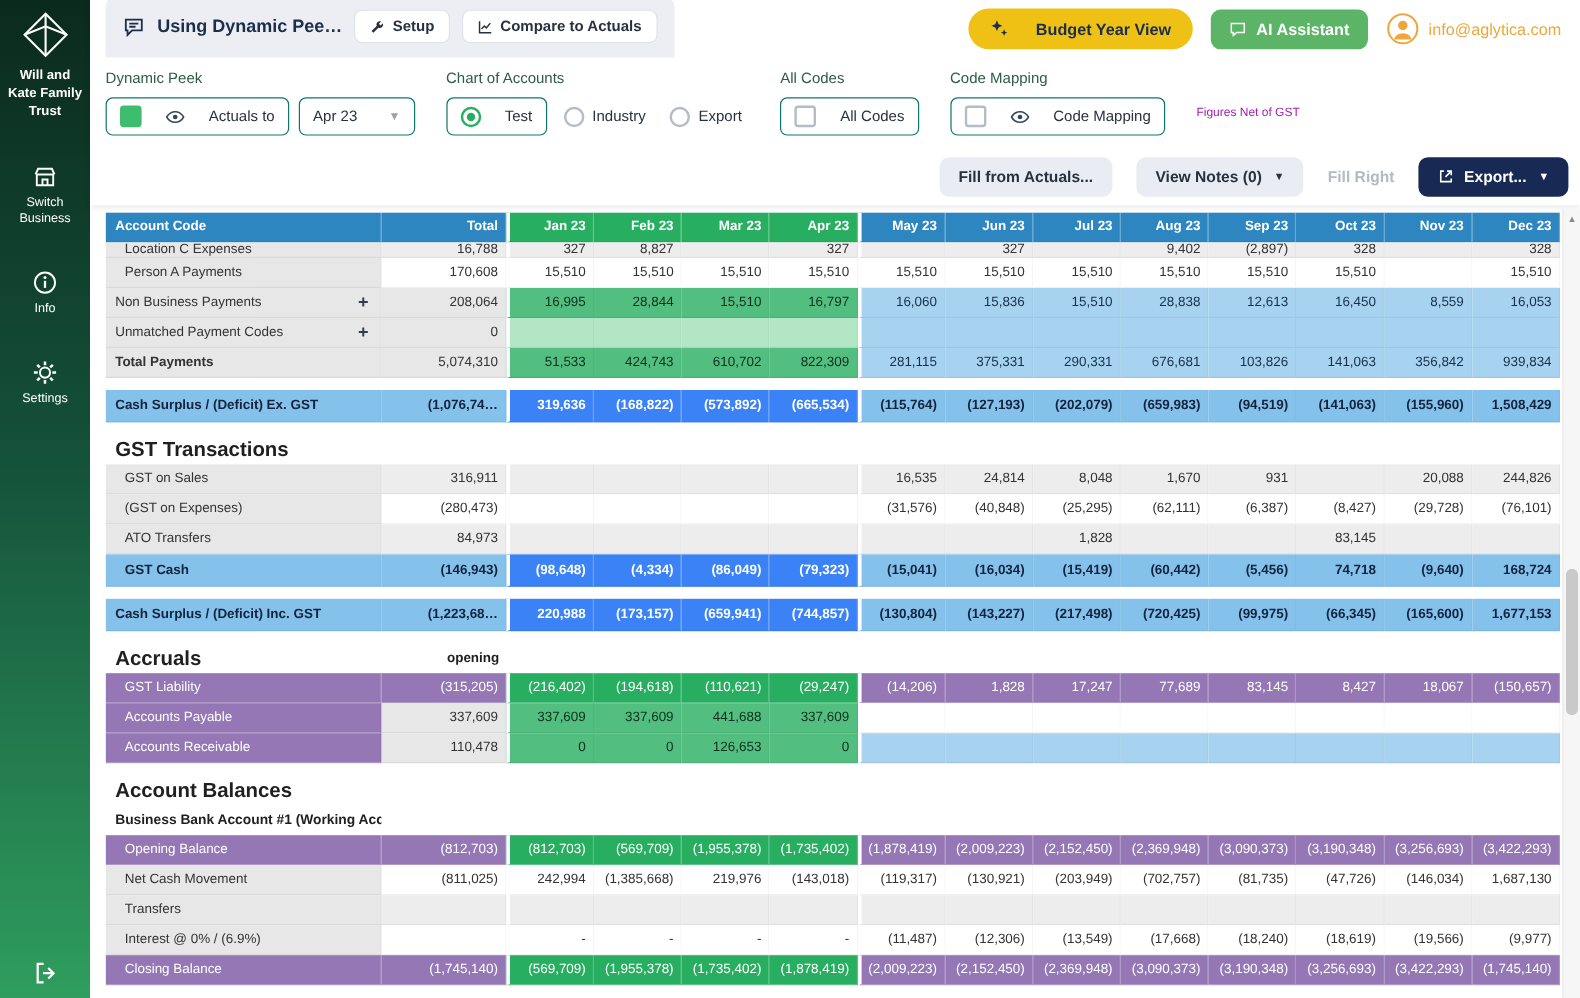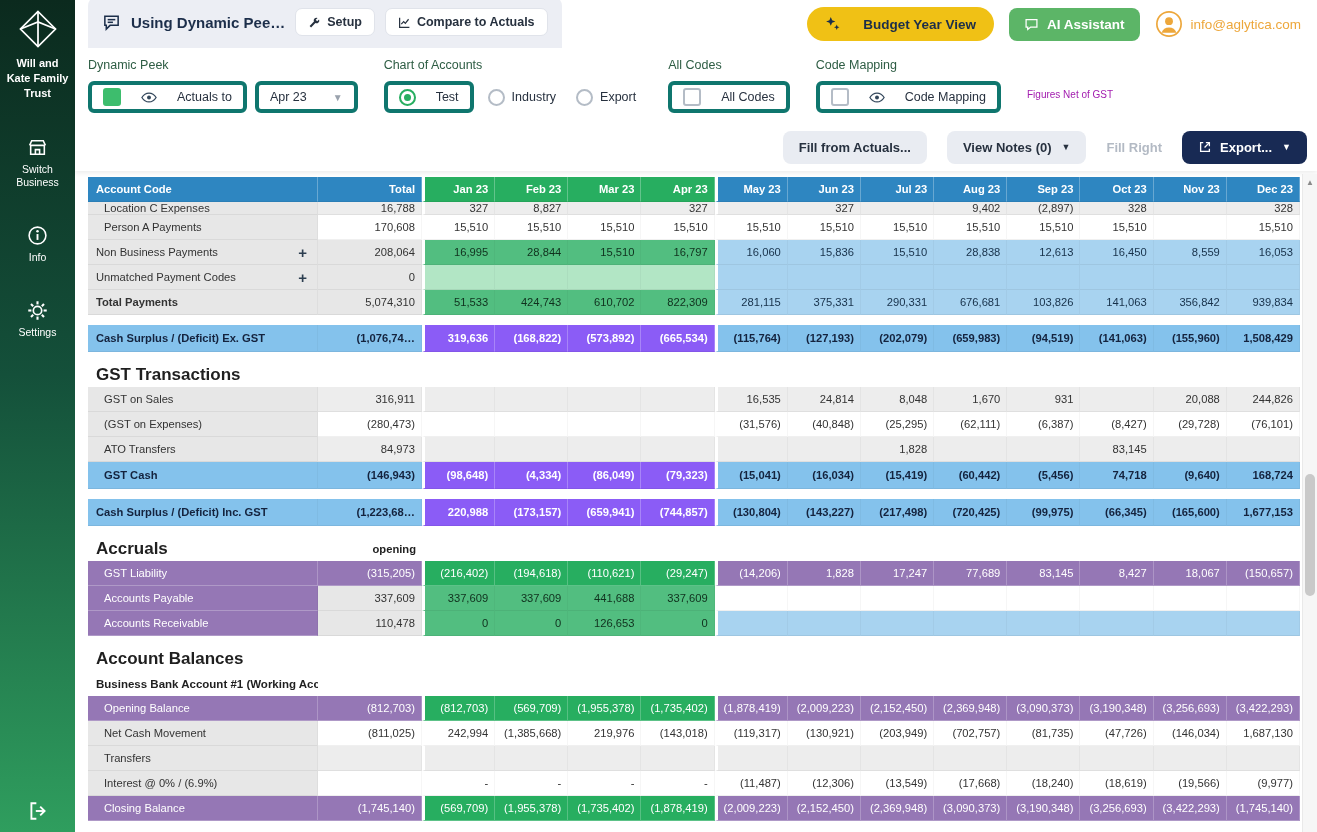--- a/index.html
+++ b/index.html
@@ -26,21 +26,21 @@
   .top-right{display:flex;align-items:center;gap:15px;padding-right:16px;}
   .btn-yellow{background:#f0c115;border:none;border-radius:19px;padding:9px 18px;font-size:13.5px;
               font-weight:bold;color:#1c2e4a;display:flex;gap:22px;align-items:center;cursor:pointer;}
   .btn-green{background:#5cb567;border:none;border-radius:8px;padding:9px 15px;font-size:13.5px;
              font-weight:bold;color:#fff;display:flex;gap:8px;align-items:center;cursor:pointer;}
   .account{display:flex;align-items:center;gap:8px;color:#eda73b;font-size:13.5px;cursor:pointer;}
   
   .filterbar{padding:10px 0 10px 13px;display:flex;gap:26px;align-items:flex-start;}
   .flabel{font-size:12.5px;color:#2e5d44;margin-bottom:8px;height:15px;}
   .fcontrols{display:flex;gap:8px;align-items:center;}
-  .fbox{border:4px solid #0f766e;border-radius:6px;height:32px;display:flex;align-items:center;gap:20px;
+  .fbox{border:1px solid #0f766e;border-radius:6px;height:32px;display:flex;align-items:center;gap:20px;
         padding:0 11px;font-size:12.5px;color:#27313f;background:#fff;box-sizing:border-box;cursor:pointer;}
   .checkbox{width:14px;height:14px;border:2px solid #b4bcc6;border-radius:3px;background:#fff;flex:none;}
   .checkbox.on{background:#3dbd6d;border-color:#3dbd6d;}
   .radio{width:13px;height:13px;border:2px solid #b4bcc6;border-radius:50%;background:#fff;flex:none;
          display:flex;align-items:center;justify-content:center;}
   .radio.on{border-color:#27ae60;}
   .radio.on::after{content:'';width:7px;height:7px;border-radius:50%;background:#27ae60;}
   .radio-item{display:flex;align-items:center;gap:7px;font-size:12.5px;color:#27313f;padding:0 6px;cursor:pointer;}
   .chev{color:#9aa2ad;font-size:10px;margin-left:6px;}
   .fnote{color:#a21caf;font-size:10px;margin-top:31px;}
@@ -71,21 +71,21 @@
   .r-clip .cell{align-items:flex-end;}
   .r-sum .c-label,.r-sum .c-total,.r-unmatched .c-label,.r-unmatched .c-total{background:#e7e7e7;}
   .r-sum .c-act{background:#52be80;color:#10301d;}
   .r-sum .c-bud{background:#a8d3f0;color:#17314a;}
   .r-strong .c-label{font-weight:bold;}
   .r-unmatched .c-act{background:#b2e6c5;}
   .r-unmatched .c-bud{background:#a8d3f0;}
   .r-surplus{height:27px;}
   .r-surplus .cell{font-weight:bold;}
   .r-surplus .c-label,.r-surplus .c-total,.r-surplus .c-bud{background:#84c2ec;color:#14233e;}
-  .r-surplus .c-act{background:#8b5cf6;color:#fff;border-right-color:rgba(255,255,255,.25);}
+  .r-surplus .c-act{background:#3b82f6;color:#fff;border-right-color:rgba(255,255,255,.25);}
   .r-section .cell,.r-subheader .cell{background:#fff;border:none;}
   .r-section .c-label{font-weight:bold;font-size:17px;color:#1f1f1f;}
   .r-section .c-total{font-weight:bold;color:#1f1f1f;}
   .r-subheader .c-label{font-weight:bold;font-size:11.5px;color:#1f1f1f;}
   .r-balance .c-label,.r-balance .c-total,.r-balance .c-bud{background:#9577b5;color:#fff;
         border-right-color:rgba(255,255,255,.22);border-bottom-color:rgba(255,255,255,.25);}
   .r-balance .c-act{background:#27ae60;color:#fff;border-right-color:rgba(255,255,255,.22);
         border-bottom-color:rgba(255,255,255,.25);}
   .r-accrual .c-label{background:#9577b5;color:#fff;border-bottom-color:rgba(255,255,255,.25);}
   .r-accrual .c-total{background:#e7e7e7;}

